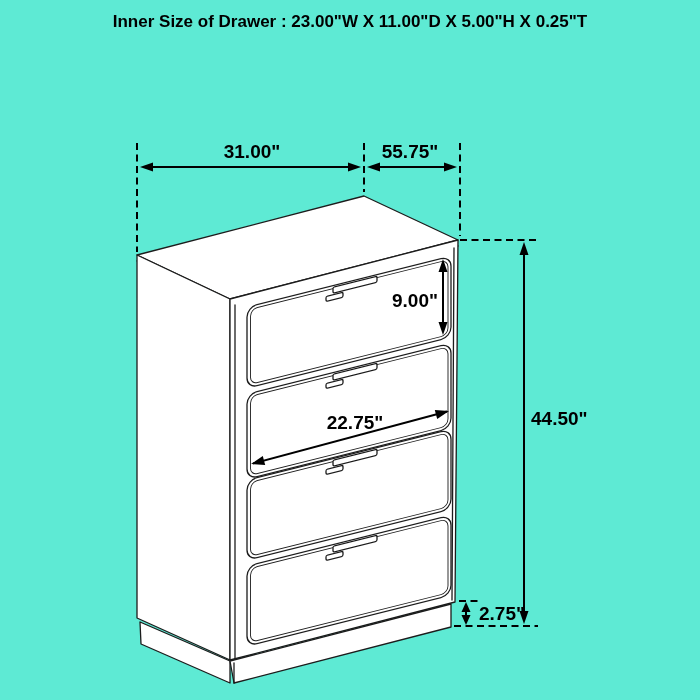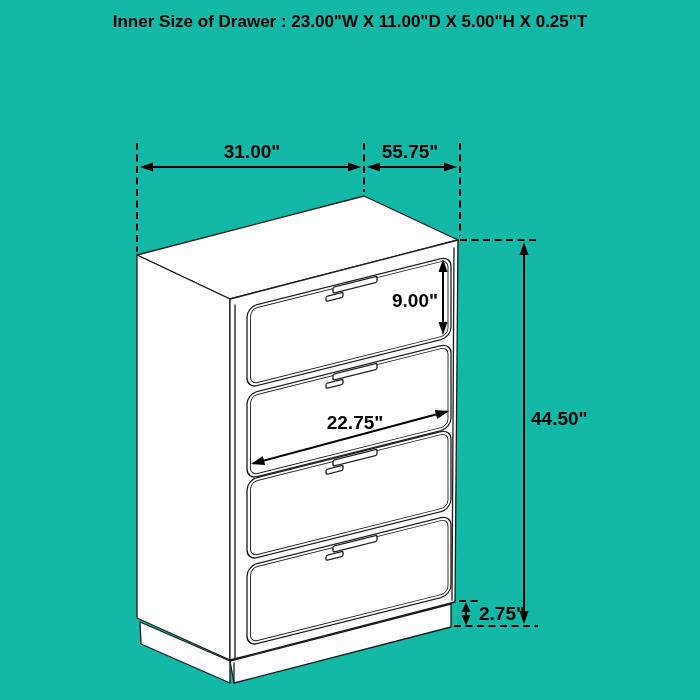--- a/index.html
+++ b/index.html
@@ -1,16 +1,16 @@
 <!DOCTYPE html>
 <html><head>
 <meta charset="utf-8">
 <style>
   html,body{margin:0;padding:0;background:#ffffff;}
-  .stage{position:relative;width:700px;height:700px;background:#14b8a6;overflow:hidden;
+  .stage{position:relative;width:700px;height:700px;background:#5eead4;overflow:hidden;
          font-family:"Liberation Sans", sans-serif;}
   .title{position:absolute;top:12px;left:0;width:100%;text-align:center;
          font-size:17px;font-weight:bold;color:#000;letter-spacing:0px;}
   svg{position:absolute;top:0;left:0;}
   .dim-label{font-family:"Liberation Sans", sans-serif;font-size:19px;font-weight:bold;fill:#000;}
 </style>
 </head>
 <body>
 
 <div class="stage">

